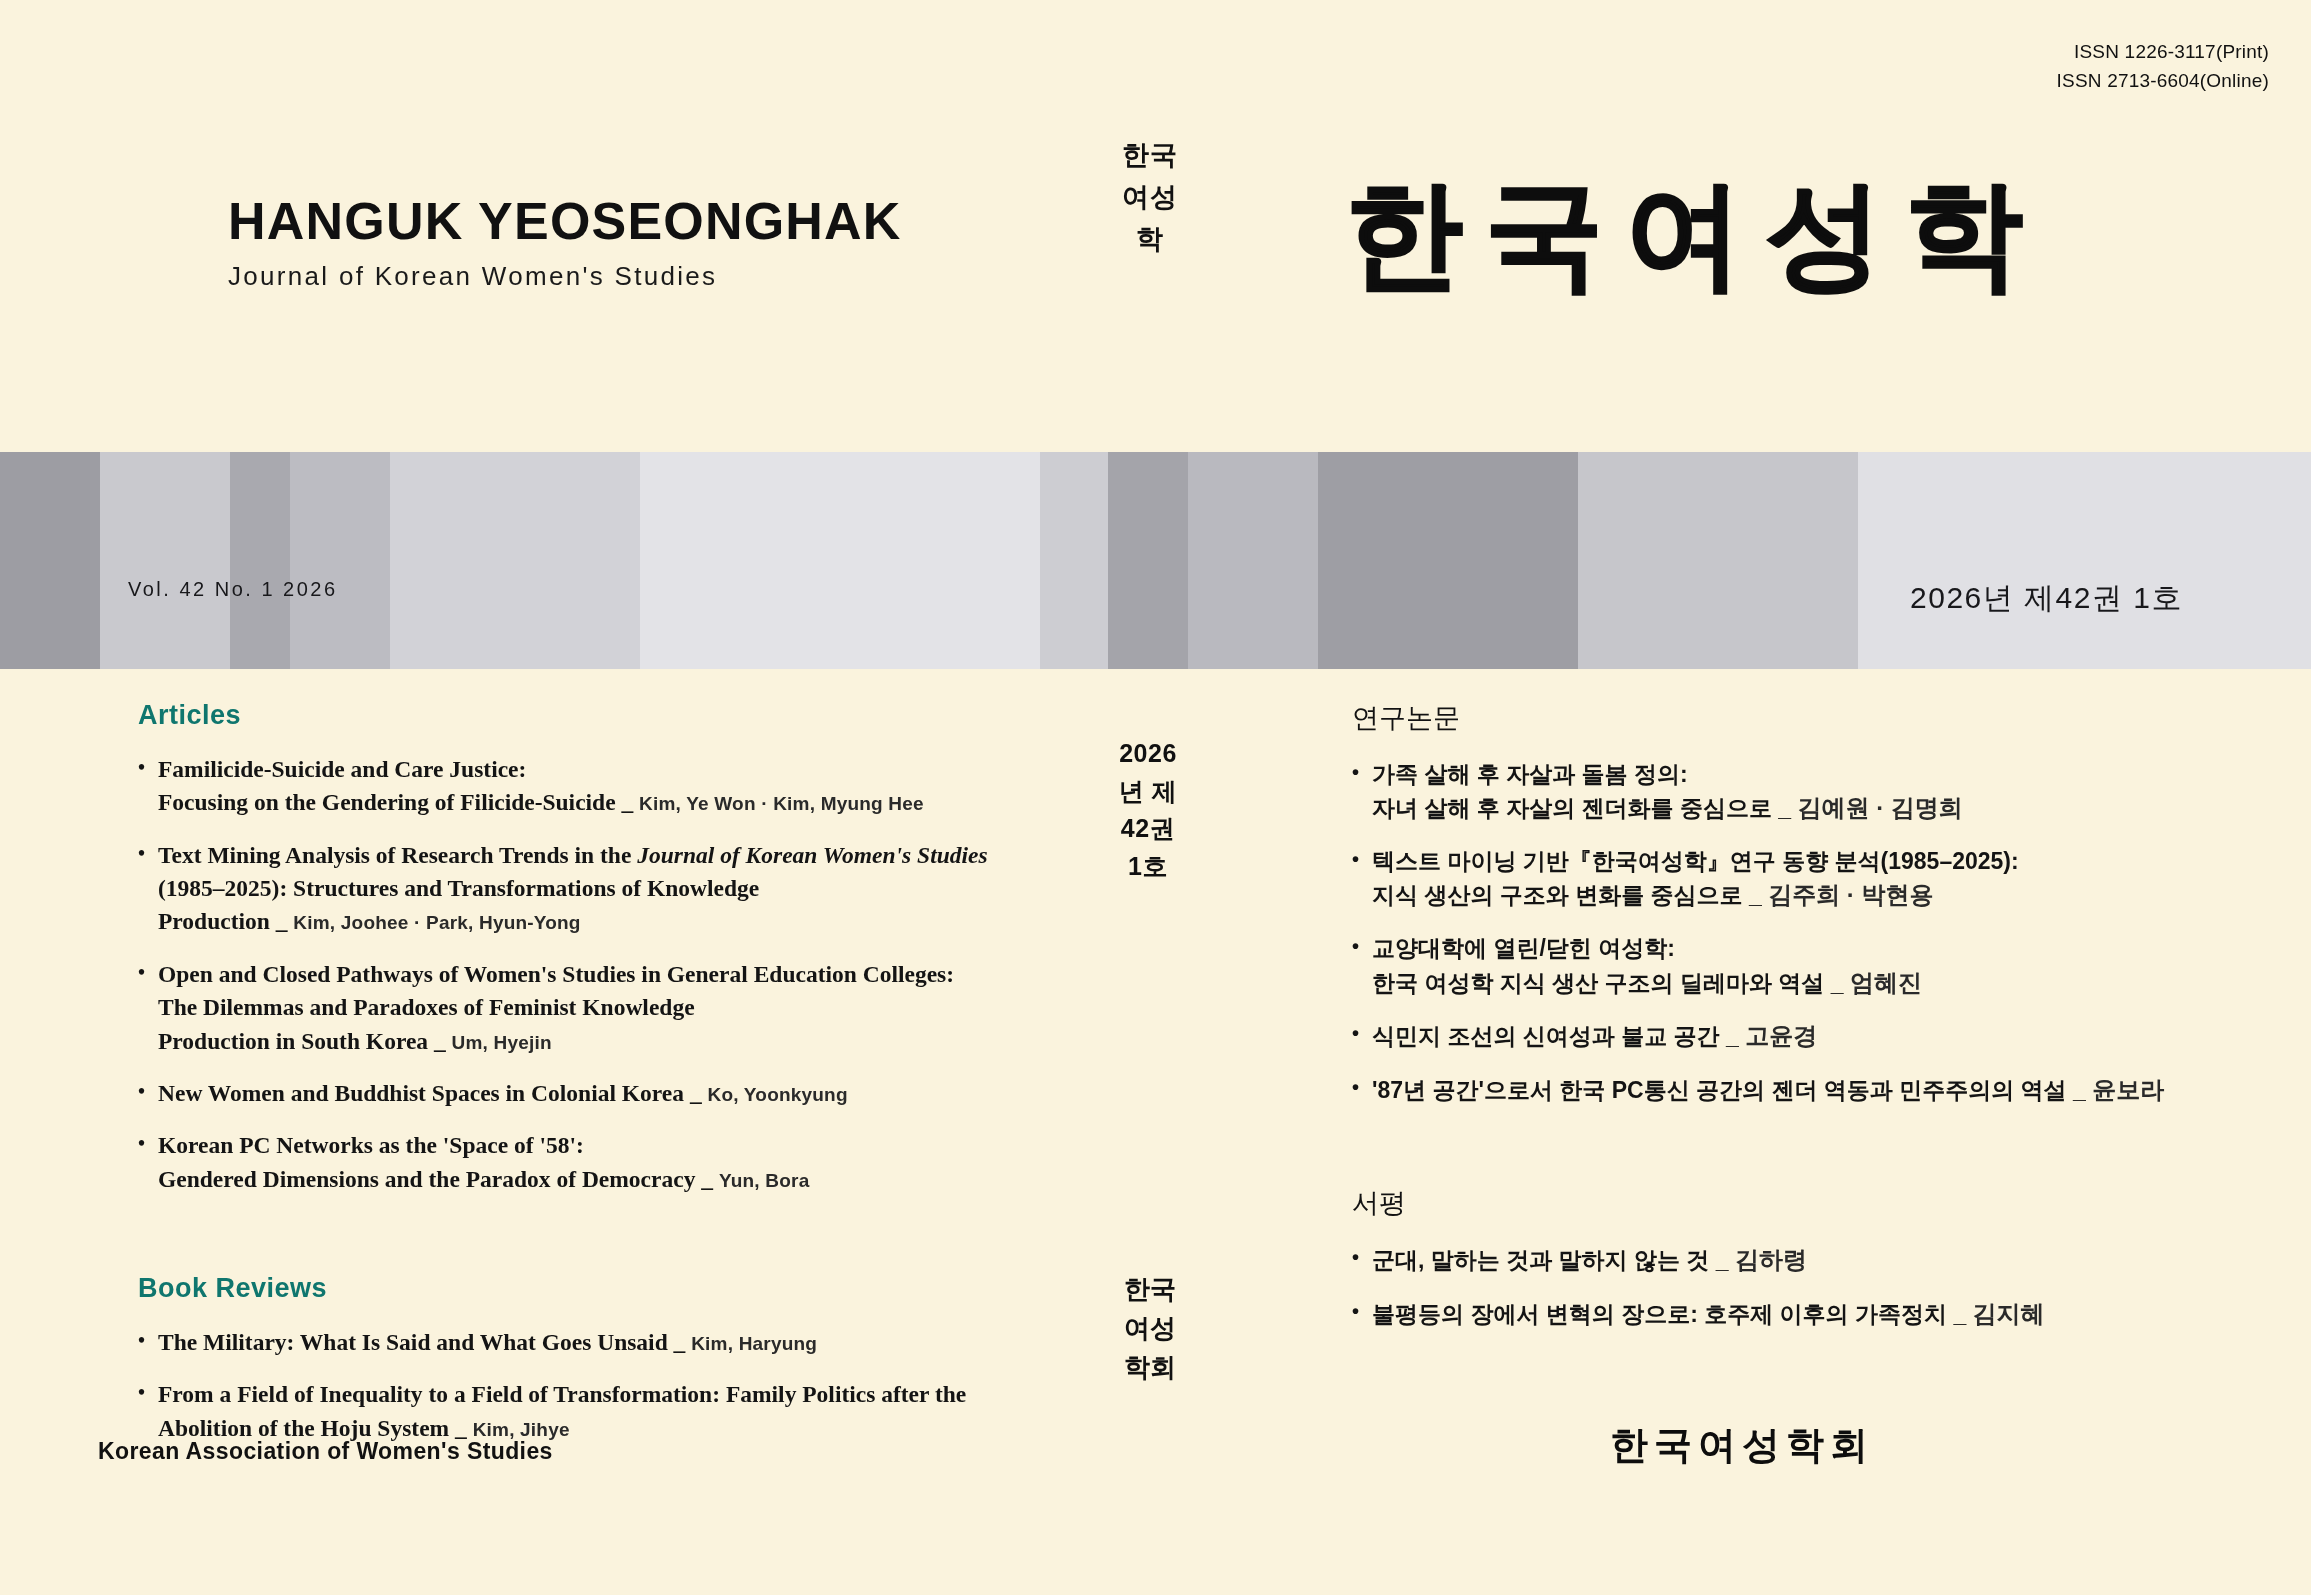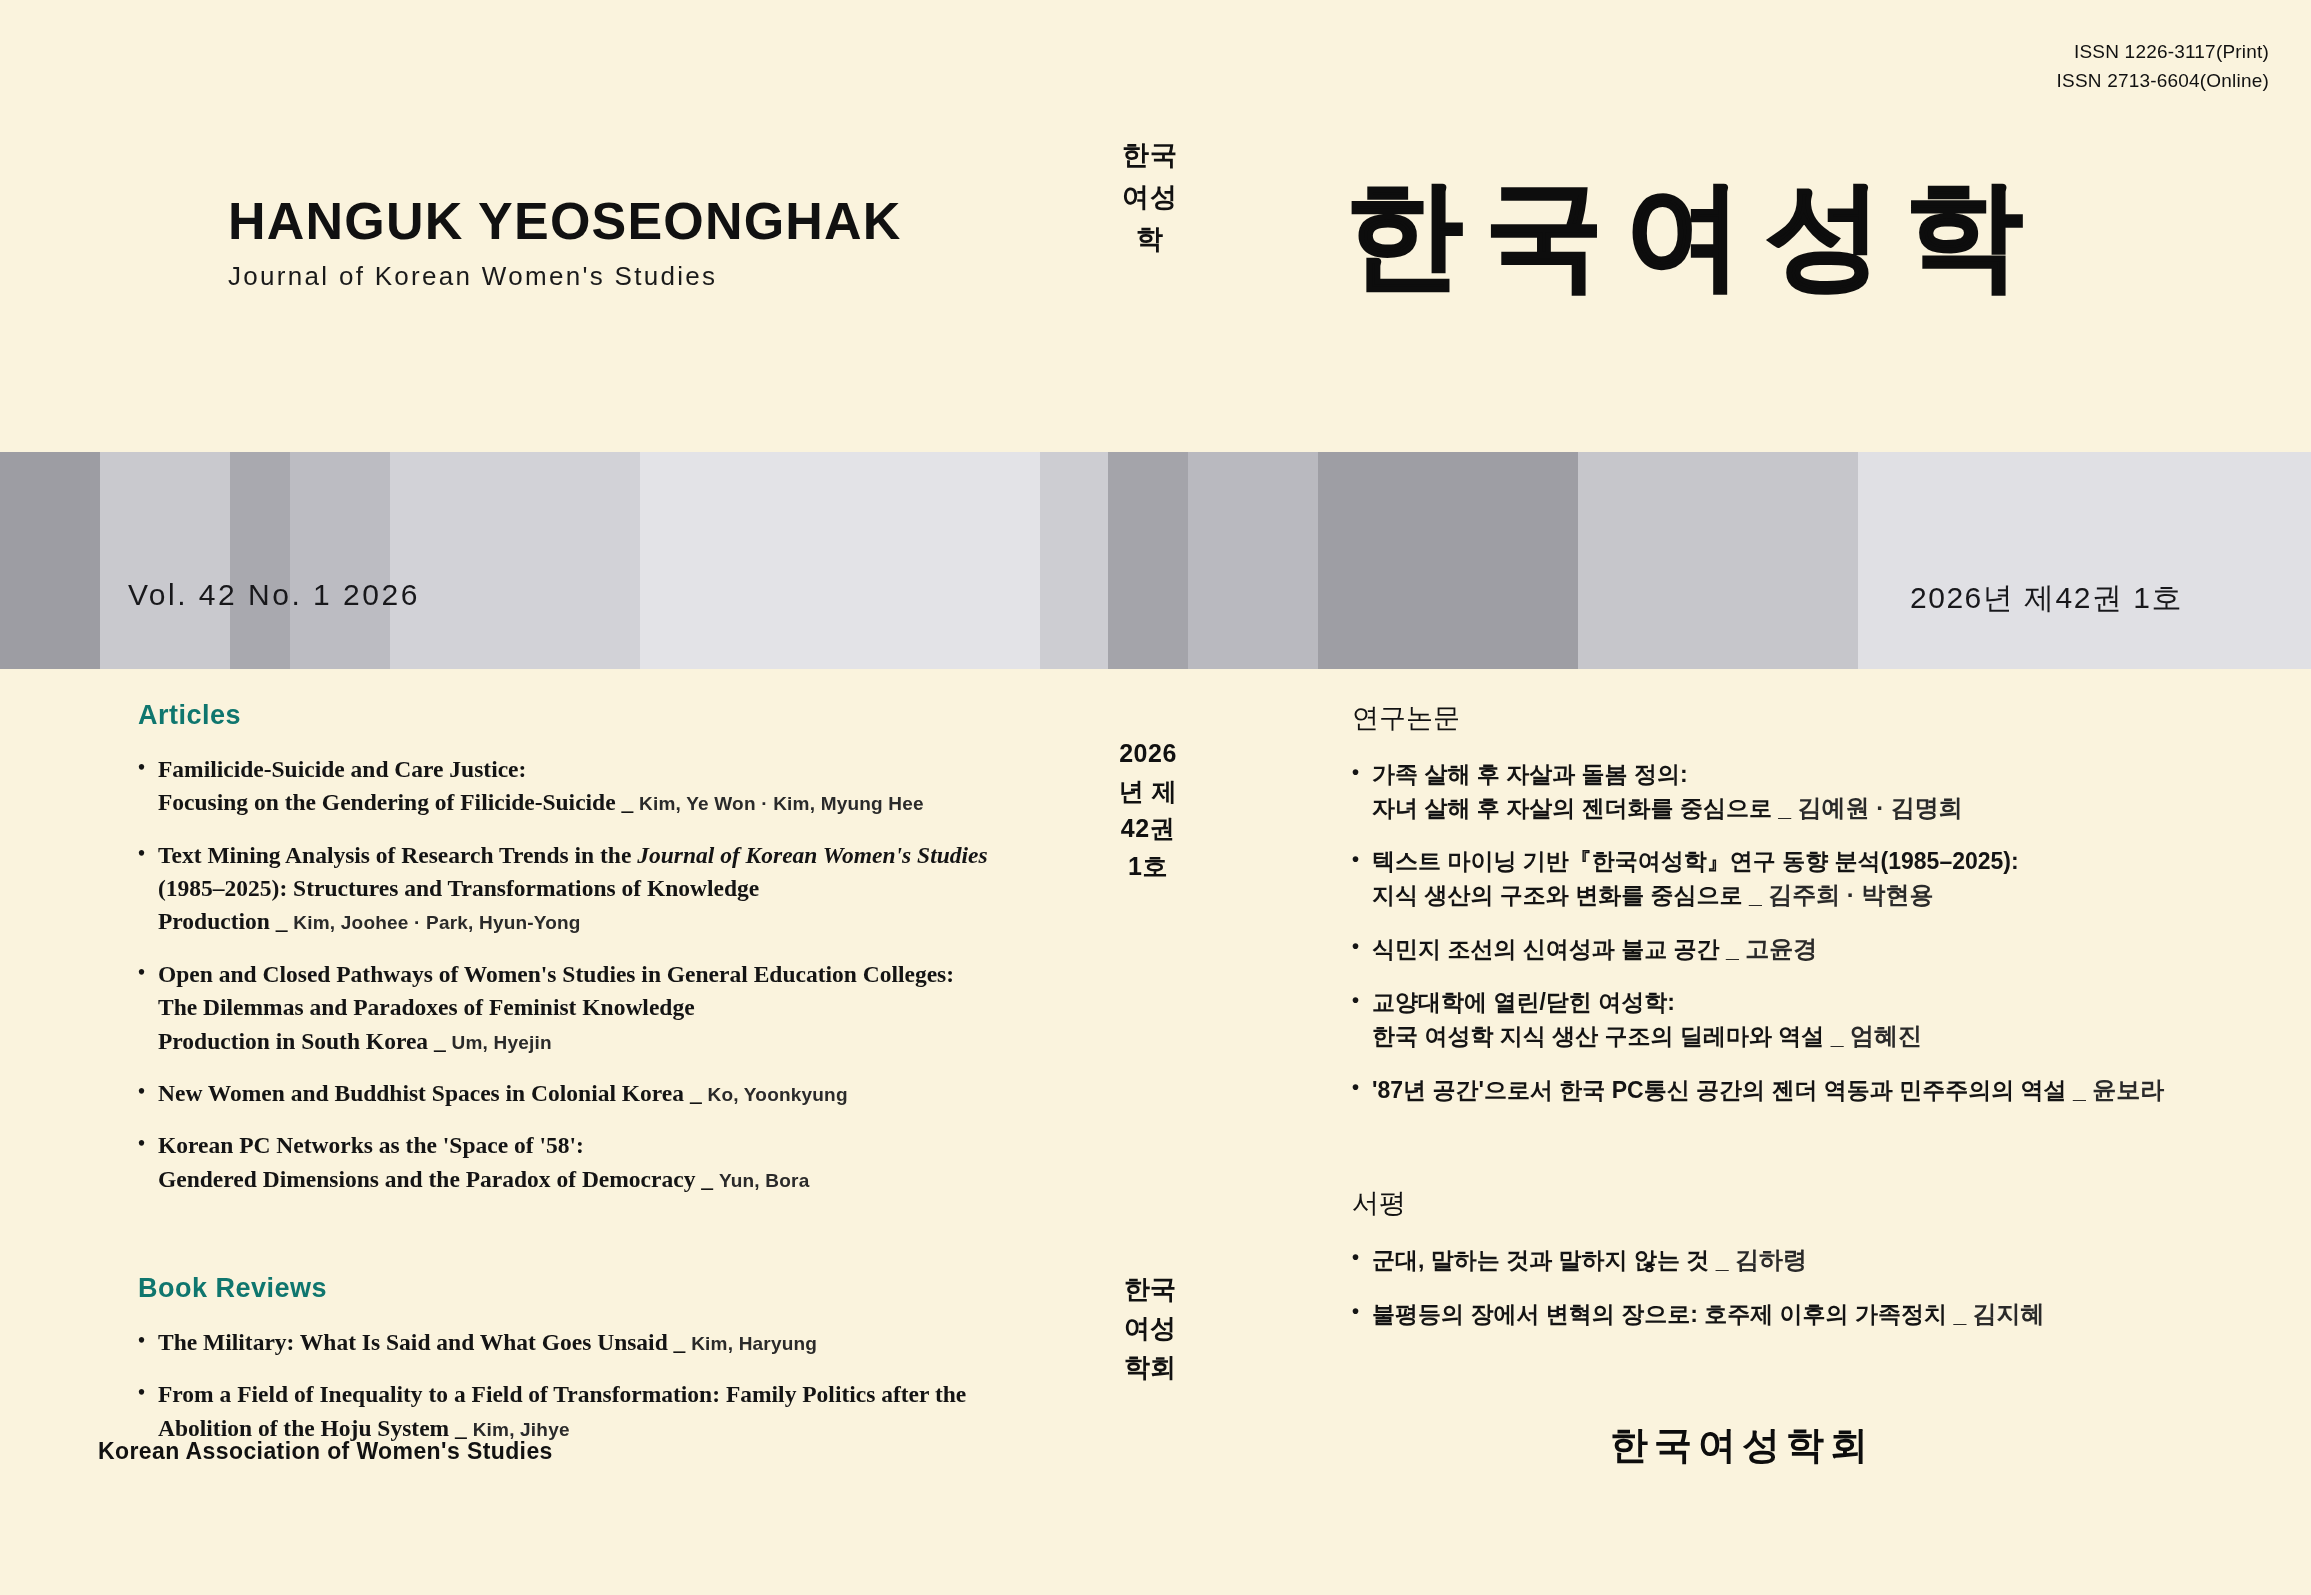--- a/index.html
+++ b/index.html
@@ -122,21 +122,21 @@
   .band .s8 { left: 1108px;width: 80px;  background: #a4a4aa; }
   .band .s9 { left: 1188px;width: 130px; background: #b9b9bf; }
   .band .s10{ left: 1318px;width: 260px; background: #9e9ea4; }
   .band .s11{ left: 1578px;width: 280px; background: #c6c6cb; }
   .band .s12{ left: 1858px;width: 453px; background: #e0e0e4; }
 
   .band-left-label {
     position: absolute;
     left: 128px;
     top: 578px;
-    font-size: 30px;
+    font-size: 20px;
     letter-spacing: 2.5px;
     color: #18181b;
   }
   .band-right-label {
     position: absolute;
     right: 128px;
     top: 578px;
     font-size: 30px;
     letter-spacing: 1.5px;
     color: #18181b;
@@ -316,31 +316,31 @@
         <span>_</span>
         <span class="authors-kr">김예원 · 김명희</span>
       </li>
       <li>
         <span>텍스트 마이닝 기반『한국여성학』연구 동향 분석(1985–2025):</span><br>
         <span>지식 생산의 구조와 변화를 중심으로</span>
         <span>_</span>
         <span class="authors-kr">김주희 · 박현용</span>
       </li>
       <li>
-        <span>식민지 조선의 신여성과 불교 공간</span>
-        <span>_</span>
-        <span class="authors-kr">고윤경</span>
-      </li>
-      <li>
         <span>교양대학에 열린/닫힌 여성학:</span><br>
         <span>한국 여성학 지식 생산 구조의 딜레마와 역설</span>
         <span>_</span>
         <span class="authors-kr">엄혜진</span>
       </li>
       <li>
+        <span>식민지 조선의 신여성과 불교 공간</span>
+        <span>_</span>
+        <span class="authors-kr">고윤경</span>
+      </li>
+      <li>
         <span>'87년 공간'으로서 한국 PC통신 공간의 젠더 역동과 민주주의의 역설</span>
         <span>_</span>
         <span class="authors-kr">윤보라</span>
       </li>
     </ul>
 
     <div class="sec-gap"></div>
 
     <div class="sec-head-kr">서평</div>
     <ul class="toc kr">

